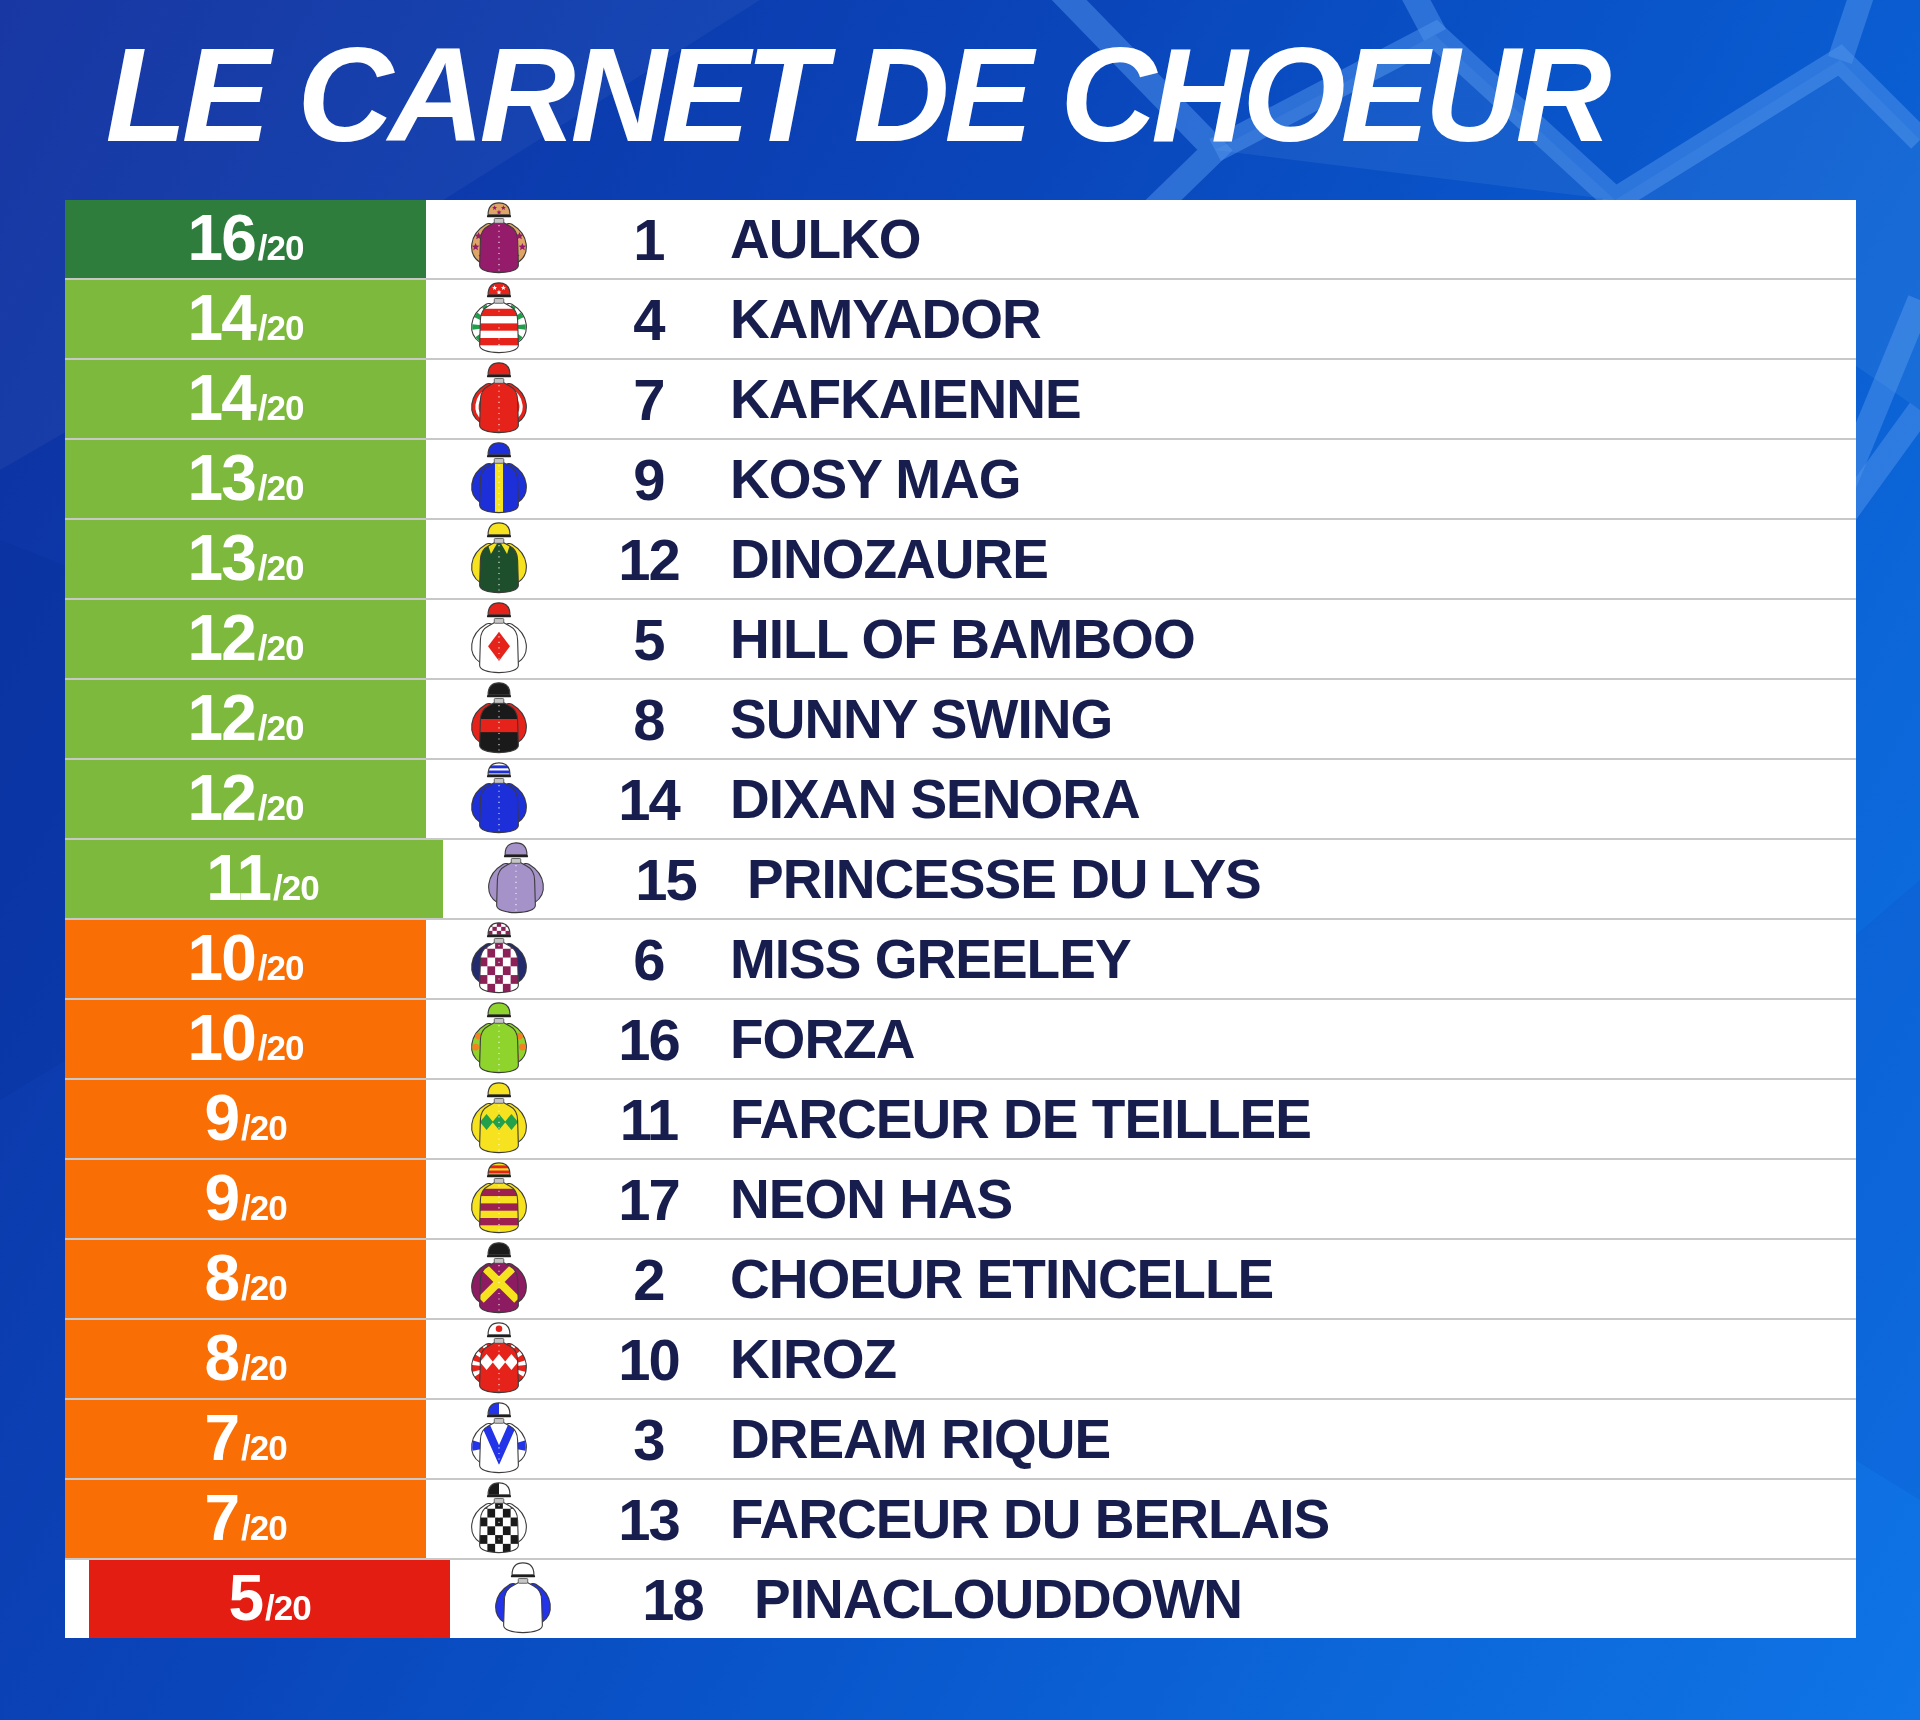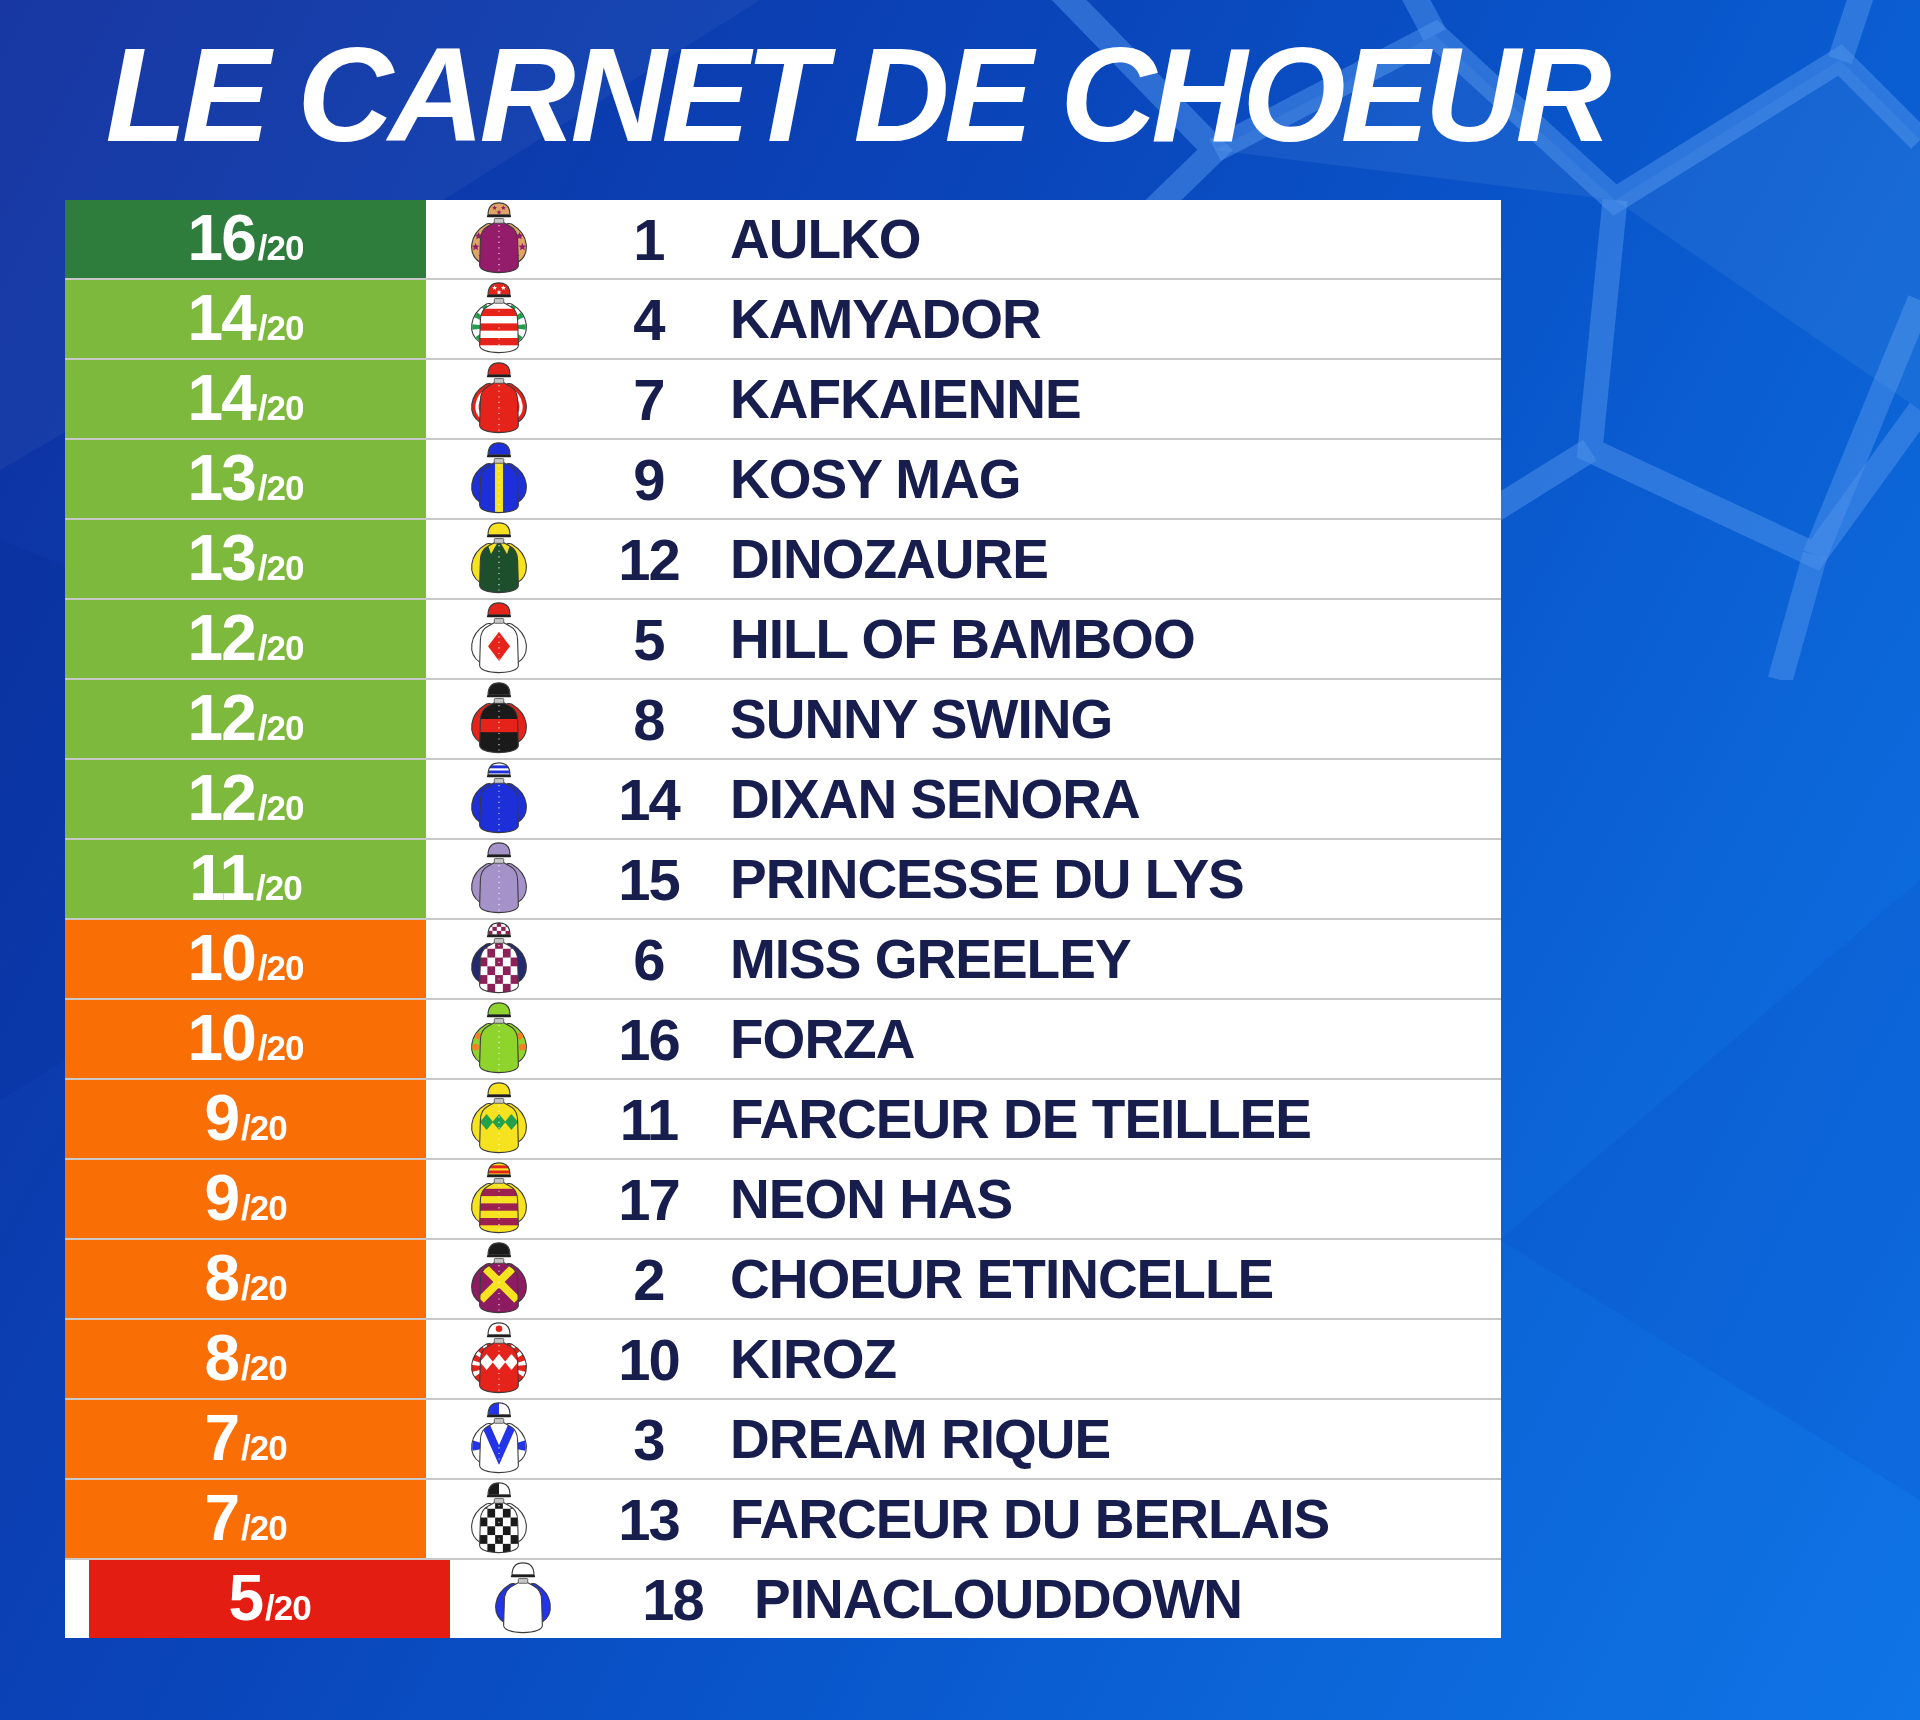--- a/index.html
+++ b/index.html
@@ -13,21 +13,21 @@
     background:linear-gradient(118deg,#0e2f9e 0%,#0a46bb 40%,#0956cb 60%,#0c66d8 78%,#0f74e6 100%);
   }
   .bg-facets{position:absolute;left:0;top:0;z-index:0;}
   .bg-pattern{position:absolute;right:0;top:0;z-index:0;}
   .title{
     position:absolute;top:22px;left:0;width:1712px;margin:0;z-index:2;
     text-align:center;color:#ffffff;
     font-size:133px;line-height:1.1;font-weight:bold;font-style:italic;
     letter-spacing:-5px;white-space:nowrap;
   }
-  .table{position:absolute;left:65px;top:200px;width:1436px;z-index:2;}
+  .table{position:absolute;left:65px;top:200px;width:1791px;z-index:2;}
   .row{
     height:80px;display:flex;background:#ffffff;
     border-bottom:2px solid #c8c8c8;box-sizing:border-box;
   }
   .row:last-child{border-bottom:none;height:78px;}
   .score{
     width:361px;flex:0 0 361px;color:#ffffff;text-align:center;
     line-height:76px;white-space:nowrap;
   }
   .score-num{font-size:64px;font-weight:bold;letter-spacing:-2px;}
@@ -342,21 +342,21 @@
             </g>
             <path d="M35,19 C35,7.5 41.5,2.5 50,2.5 C58.5,2.5 65,7.5 65,19 Z" fill="none" stroke="#3b3b3b" stroke-width="1.5"></path>
             <rect x="33.5" y="19" width="33" height="3.4" rx="1.6" fill="#1e1e1e"></rect>
           </svg>
         </div>
     <div class="num">14</div>
     <div class="name">DIXAN SENORA</div>
   </div>
 
   <div class="row">
-    <div class="score" style="background: rgb(125, 185, 60);"><span class="score-num">11</span><span class="score-den">/20</span></div>
+    <div class="score" style="background: rgb(125, 185, 60); padding-left: 17px;"><span class="score-num">11</span><span class="score-den">/20</span></div>
     <div class="silk-cell">
           <svg class="silk" viewBox="0 0 100 104" aria-hidden="true">
             <defs>
               <clipPath id="bc8">
                 <path d="M36,34 L44,29.5 L56,29.5 L64,34 C72,38 75.5,46 75.5,54 L76.5,88 C76.5,94 66,98 50,98 C34,98 23.5,94 23.5,88 L24.5,54 C24.5,46 28,38 36,34 Z"></path>
               </clipPath>
               <clipPath id="cc8">
                 <path d="M35,19 C35,7.5 41.5,2.5 50,2.5 C58.5,2.5 65,7.5 65,19 Z"></path>
               </clipPath>
             </defs>

